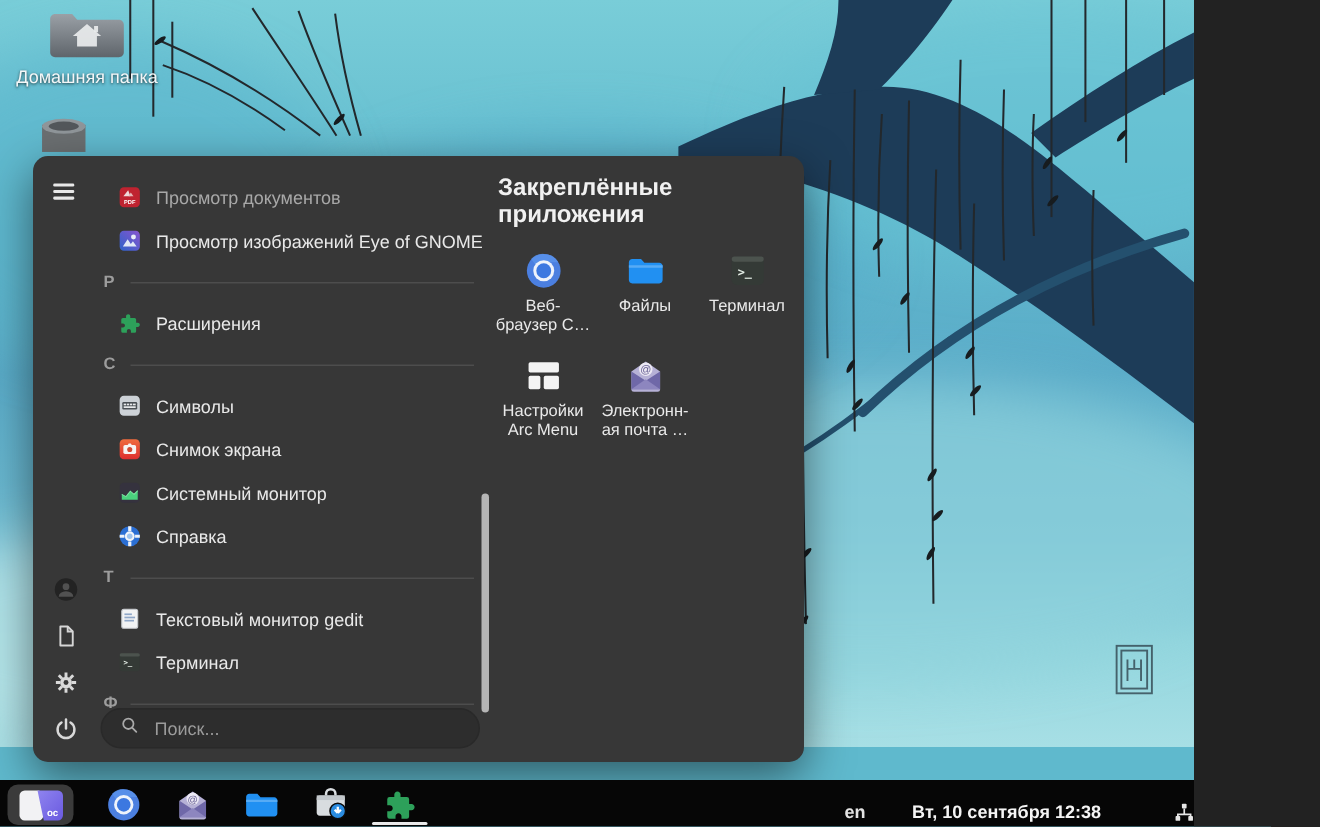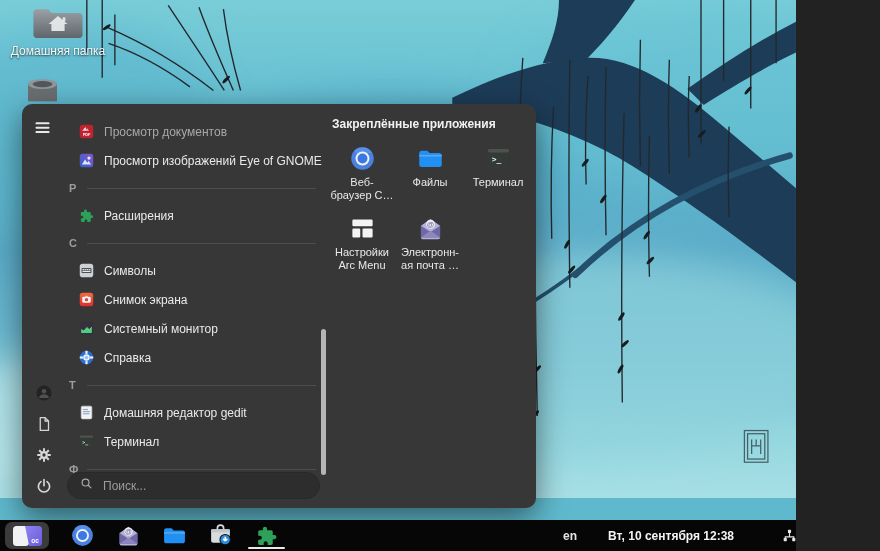--- a/index.html
+++ b/index.html
@@ -34,30 +34,30 @@
   .scroll-thumb{position:absolute;left:299px;top:225px;width:5px;height:146px;border-radius:3px;background:#b5b5b5;}
 
   .search{position:absolute;left:45px;top:368px;width:253px;height:27px;background:#2d2d2d;
     border:1px solid #292929;border-radius:14px;display:flex;align-items:center;gap:7px;
     padding:0 11px;box-sizing:border-box;}
   .search svg{width:15px;height:15px;flex:0 0 15px;}
   .search input{background:transparent;border:0;outline:none;color:#84cc16;font-size:12px;width:100%;font-family:inherit;}
   .search input::placeholder{color:#9b9b9b;}
 
   .pinned{position:absolute;left:306px;top:13px;width:202px;}
-  .pinned-title{font-size:12px;font-weight:bold;color:#f1f1f1;padding-left:4px;}
+  .pinned-title{font-size:16px;font-weight:bold;color:#f1f1f1;padding-left:4px;}
   .pin-grid{display:grid;grid-template-columns:repeat(3,68px);grid-auto-rows:70px;margin-top:9px;}
   .pin{display:flex;flex-direction:column;align-items:center;padding-top:5px;border-radius:8px;cursor:pointer;}
   .pin .pic{width:27px;height:27px;}
   .pin .pic svg{width:100%;height:100%;display:block;}
   .pin .plbl{margin-top:4px;font-size:11px;line-height:13px;color:#e9e9e9;text-align:center;}
 
   
   .taskbar{position:absolute;left:0;bottom:0;width:880px;height:31px;background:var(--taskbar-bg,#060606);
-    display:flex;align-items:center;}
+    display:flex;align-items:flex-end;}
   .tb-left{display:flex;align-items:center;gap:21px;padding-left:5px;}
   .menu-btn{width:44px;height:27px;background:#3b3b3b;border:0;border-radius:7px;
     display:flex;align-items:center;justify-content:center;cursor:pointer;padding:0;}
   .menu-btn svg{width:31px;height:22px;display:block;}
   .tb-app{position:relative;width:25px;height:29px;display:flex;align-items:center;justify-content:center;cursor:pointer;}
   .tb-app svg{width:25px;height:25px;display:block;}
   .run-ind{position:absolute;bottom:1px;left:-6px;width:37px;height:2px;background:#e9e9e9;border-radius:1px;}
   .tb-right{margin-left:auto;display:flex;align-items:center;padding-right:9px;}
   .kbd{color:#e3e3e3;font-size:12px;font-weight:bold;margin-right:31px;}
   .clock{color:#f4f4f4;font-size:12px;font-weight:bold;margin-right:34px;}
@@ -310,21 +310,21 @@
           <span class="ic">
             <svg viewBox="0 0 24 24">
               <rect x="4.5" y="3" width="15" height="18" rx="2" fill="#f2f3f4" stroke="#c9ccd0" stroke-width="1"></rect>
               <g fill="#8fa7c8">
                 <rect x="7" y="7" width="7" height="1.6"></rect>
                 <rect x="7" y="10" width="10" height="1.6"></rect>
                 <rect x="7" y="13" width="9" height="1.6"></rect>
               </g>
             </svg>
           </span>
-          <span class="lbl">Домашняя редактор gedit</span>
+          <span class="lbl">Текстовый монитор gedit</span>
         </div>
         <div class="app-row">
           <span class="ic">
             <svg viewBox="0 0 24 24">
               <rect x="2.5" y="3.5" width="19" height="17" rx="3" fill="#343a36"></rect>
               <rect x="2.5" y="3.5" width="19" height="3.2" rx="1.6" fill="#4c534e"></rect>
               <text x="6" y="15" font-family="DejaVu Sans Mono, monospace" font-size="7" fill="#e8f2ea" font-weight="bold">&gt;_</text>
             </svg>
           </span>
           <span class="lbl">Терминал</span>

